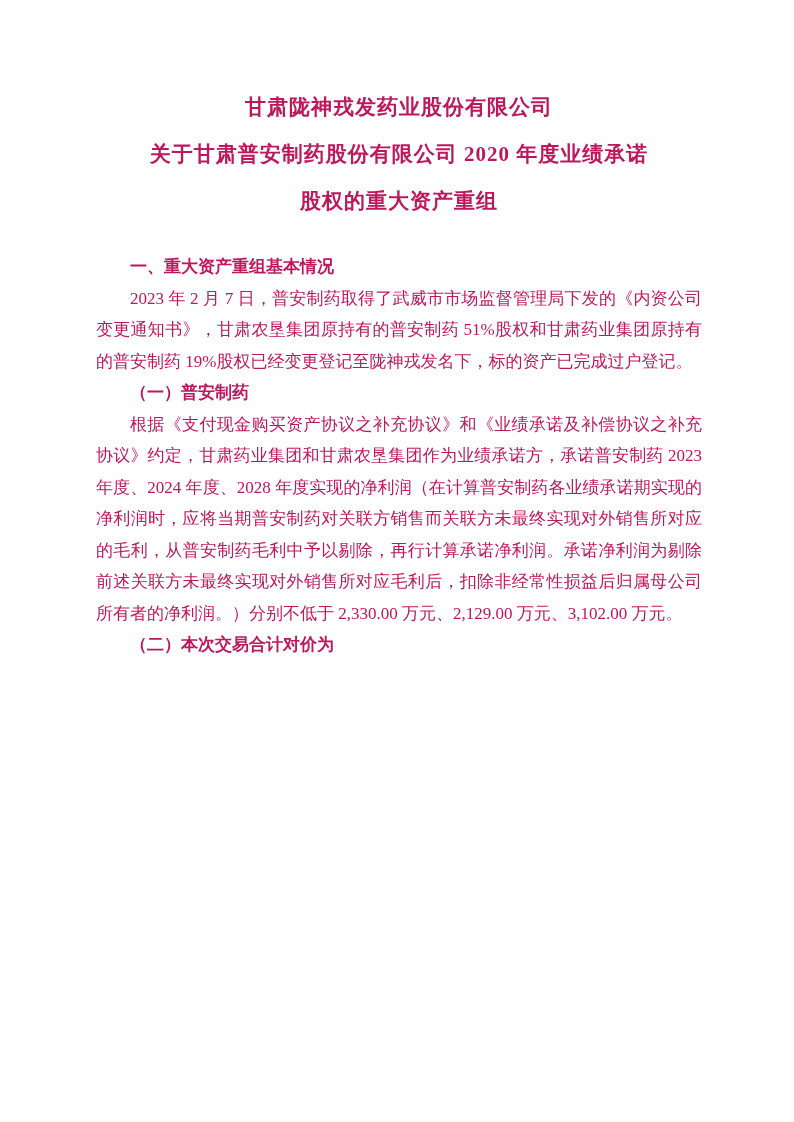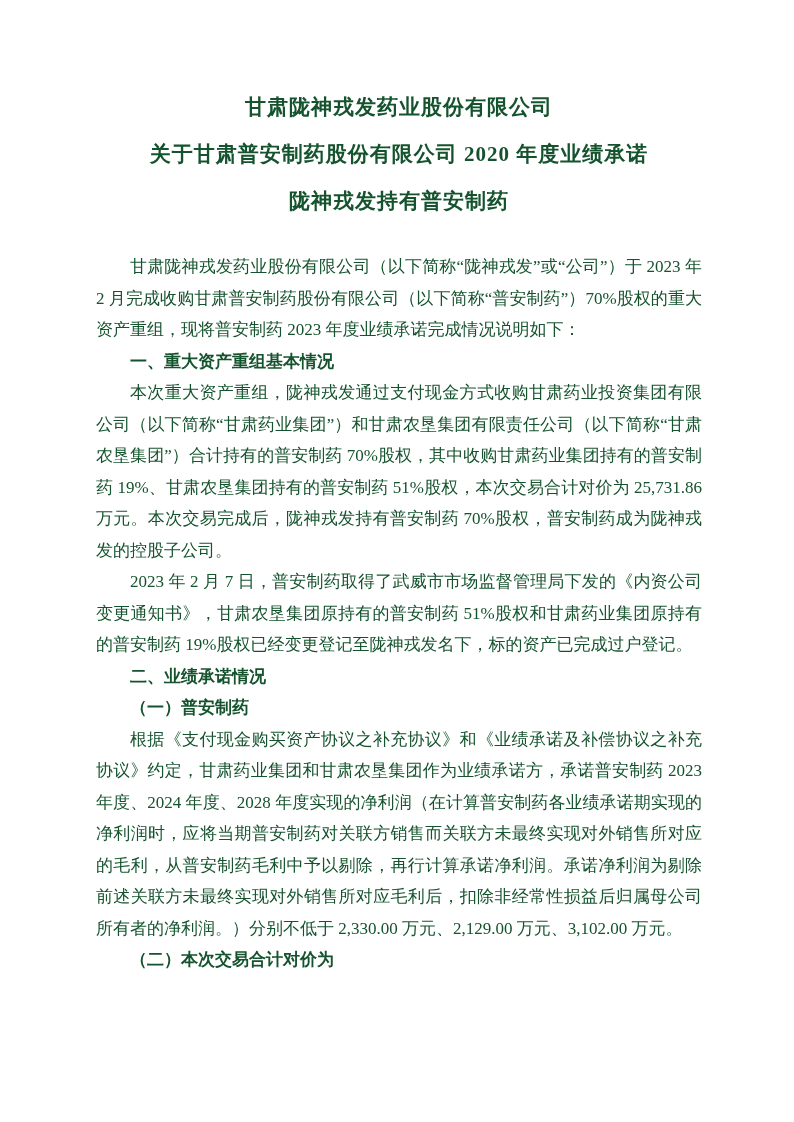--- a/index.html
+++ b/index.html
@@ -9,21 +9,21 @@
   }
   .page {
     position: relative;
     width: 794px;
     height: 1122px;
     margin: 0 auto;
     background: #ffffff;
     box-sizing: border-box;
     padding: 84px 92px 0 96px;
     overflow: hidden;
-    color: #14532d;
+    color: #be185d;
     font-family: "Liberation Serif", "DejaVu Serif", serif;
   }
   .doc-title {
     margin: 0;
     font-size: 21px;
     font-weight: bold;
     line-height: 47px;
     text-align: center;
     letter-spacing: 1px;
   }
@@ -48,25 +48,22 @@
     text-align: left;
   }
 </style>
 </head>
 <body>
 
 <div class="page">
   <h1 class="doc-title">
     <span class="title-line">甘肃陇神戎发药业股份有限公司</span>
     <span class="title-line">关于甘肃普安制药股份有限公司 2020 年度业绩承诺</span>
-    <span class="title-line">陇神戎发持有普安制药</span>
+    <span class="title-line">股权的重大资产重组</span>
   </h1>
   <div class="doc-body">
-      <p class="paragraph">甘肃陇神戎发药业股份有限公司（以下简称“陇神戎发”或“公司”）于 2023 年 2 月完成收购甘肃普安制药股份有限公司（以下简称“普安制药”）70%股权的重大资产重组，现将普安制药 2023 年度业绩承诺完成情况说明如下：</p>
       <p class="heading1">一、重大资产重组基本情况</p>
-      <p class="paragraph">本次重大资产重组，陇神戎发通过支付现金方式收购甘肃药业投资集团有限公司（以下简称“甘肃药业集团”）和甘肃农垦集团有限责任公司（以下简称“甘肃农垦集团”）合计持有的普安制药 70%股权，其中收购甘肃药业集团持有的普安制药 19%、甘肃农垦集团持有的普安制药 51%股权，本次交易合计对价为 25,731.86 万元。本次交易完成后，陇神戎发持有普安制药 70%股权，普安制药成为陇神戎发的控股子公司。</p>
       <p class="paragraph">2023 年 2 月 7 日，普安制药取得了武威市市场监督管理局下发的《内资公司变更通知书》，甘肃农垦集团原持有的普安制药 51%股权和甘肃药业集团原持有的普安制药 19%股权已经变更登记至陇神戎发名下，标的资产已完成过户登记。</p>
-      <p class="heading1">二、业绩承诺情况</p>
       <p class="heading2">（一）普安制药</p>
       <p class="paragraph">根据《支付现金购买资产协议之补充协议》和《业绩承诺及补偿协议之补充协议》约定，甘肃药业集团和甘肃农垦集团作为业绩承诺方，承诺普安制药 2023 年度、2024 年度、2028 年度实现的净利润（在计算普安制药各业绩承诺期实现的净利润时，应将当期普安制药对关联方销售而关联方未最终实现对外销售所对应的毛利，从普安制药毛利中予以剔除，再行计算承诺净利润。承诺净利润为剔除前述关联方未最终实现对外销售所对应毛利后，扣除非经常性损益后归属母公司所有者的净利润。）分别不低于 2,330.00 万元、2,129.00 万元、3,102.00 万元。</p>
       <p class="heading2">（二）本次交易合计对价为</p>
     </div>
 </div>
 
 </body></html>

